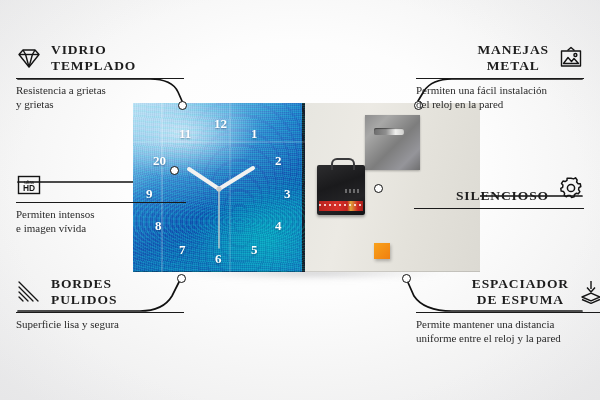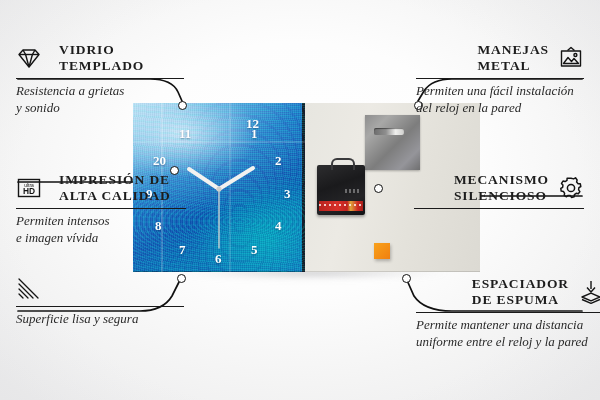--- a/index.html
+++ b/index.html
@@ -85,24 +85,24 @@
     background:repeating-linear-gradient(90deg,#6b6b6d 0 2px,rgba(0,0,0,0) 2px 4px);}
   #spacer{position:absolute;left:69px;top:140px;width:16px;height:16px;
     background:linear-gradient(135deg,#f9a21b 0%,#f07f10 100%);
     box-shadow:1px 2px 3px rgba(0,0,0,.25);}
 
   
   .callout{position:absolute;}
   .callout .head{display:flex;align-items:center;gap:9px;}
   .callout.right .head{justify-content:flex-end;}
   .title{font-size:13.5px;font-weight:bold;letter-spacing:.9px;color:#1d1d1d;line-height:1.18;
-    text-transform:uppercase;margin-left:8px;}
-  .callout.right .title{text-align:left;}
+    text-transform:uppercase;}
+  .callout.right .title{text-align:center;}
   .rule{height:1.4px;background:#1a1a1a;margin:4px 0 4px;}
-  .desc{font-size:13px;color:#2a2a2a;line-height:1.28;font-style:italic;}
+  .desc{font-size:11px;color:#2a2a2a;line-height:1.28;}
   .callout.right .desc{}
   .ico{flex:0 0 auto;width:26px;height:26px;display:block;}
 
   .marker{position:absolute;width:9px;height:9px;border-radius:50%;
     border:1.8px solid #111;background:#fff;box-sizing:border-box;}
 </style>
 </head>
 <body>
 
 <div id="stage">
@@ -121,21 +121,21 @@
   <div class="vig"></div>
 
   <div id="shadow"></div>
   <div id="product">
 
     <div class="panel" id="clock-front">
       <div class="wave"></div>
       <div class="grid"></div>
       <div class="sheen"></div>
 
-      <span class="numeral" style="left:81px;top:14px;margin-left:32px;">12</span>
+      <span class="numeral" style="left:81px;top:14px;">12</span>
       <span class="numeral" style="left:118px;top:24px;">1</span>
       <span class="numeral" style="left:142px;top:51px;">2</span>
       <span class="numeral" style="left:151px;top:84px;">3</span>
       <span class="numeral" style="left:142px;top:116px;">4</span>
       <span class="numeral" style="left:118px;top:140px;">5</span>
       <span class="numeral" style="left:82px;top:149px;">6</span>
       <span class="numeral" style="left:46px;top:140px;">7</span>
       <span class="numeral" style="left:22px;top:116px;">8</span>
       <span class="numeral" style="left:13px;top:84px;">9</span>
       <span class="numeral" style="left:20px;top:51px;">20</span>
@@ -182,53 +182,53 @@
         </g>
       </svg>
       <div class="title">
         <span>VIDRIO</span><br>
         <span>TEMPLADO</span>
       </div>
     </div>
     <div class="rule"></div>
     <div class="desc">
       <span>Resistencia a grietas</span><br>
-      <span>y sonido</span>
+      <span>y grietas</span>
     </div>
   </div>
 
   <div class="callout left" style="left:16px;top:172px;width:170px;">
     <div class="head">
       <svg class="ico" viewBox="0 0 26 26">
         <rect x="2.5" y="4.5" width="21" height="17" fill="none" stroke="#141414" stroke-width="1.4"></rect>
         <text x="13" y="11.6" font-family="Liberation Sans, sans-serif" font-size="5" text-anchor="middle" fill="#141414">ultra</text>
         <text x="13" y="19" font-family="Liberation Sans, sans-serif" font-size="8.4" font-weight="bold" text-anchor="middle" fill="#141414">HD</text>
       </svg>
-      <div class="title">
-        <span>IMPRESIÓN DE</span><br>
-        <span>ALTA CALIDAD</span>
-      </div>
     </div>
     <div class="rule"></div>
     <div class="desc">
       <span>Permiten intensos</span><br>
       <span>e imagen vívida</span>
     </div>
   </div>
 
   <div class="callout left" style="left:16px;top:276px;width:168px;">
     <div class="head">
       <svg class="ico" viewBox="0 0 26 26">
         <g stroke="#141414" stroke-width="1.3" stroke-linecap="round">
           <line x1="3" y1="3" x2="22" y2="22"></line>
           <line x1="3" y1="8" x2="17" y2="22"></line>
           <line x1="3" y1="13" x2="12" y2="22"></line>
           <line x1="3" y1="18" x2="7" y2="22"></line>
         </g>
       </svg>
+      <div class="title">
+        <span>BORDES</span><br>
+        <span>PULIDOS</span>
+      </div>
     </div>
     <div class="rule"></div>
     <div class="desc">
       <span>Superficie lisa y segura</span>
     </div>
   </div>
 
   <div class="callout right" style="left:416px;top:42px;width:168px;">
     <div class="head">
       <div class="title">
@@ -247,21 +247,21 @@
     <div class="rule"></div>
     <div class="desc">
       <span>Permiten una fácil instalación</span><br>
       <span>del reloj en la pared</span>
     </div>
   </div>
 
   <div class="callout right" style="left:414px;top:172px;width:170px;">
     <div class="head">
       <div class="title">
-        <span>MECANISMO</span><br>
+        <br>
         <span>SILENCIOSO</span>
       </div>
       <svg class="ico" viewBox="0 0 26 26">
         <g fill="none" stroke="#141414" stroke-width="1.5" stroke-linejoin="round">
           <path d="M13 3.2 l2.6 .7 1.9-1.1 1.6 2.2 -.5 2.1 1.5 1.6 2.2 .1 .5 2.7 -1.9 1.2 -.3 2.2 1.3 1.7 -1.6 2.2 -2.1-.5 -1.8 1.3 -.2 2.2 -2.7 .6 -1.2-1.8 -2.2-.2 -1.6 1.4 -2.3-1.4 .4-2.1 -1.2-1.9 -2.2-.3 -.4-2.7 1.9-1.1 .2-2.2 -1.4-1.7 1.5-2.3 2.1 .5 1.9-1.2 .1-2.2 Z"></path>
           <circle cx="13" cy="13" r="3.6"></circle>
         </g>
       </svg>
     </div>
     <div class="rule"></div>

